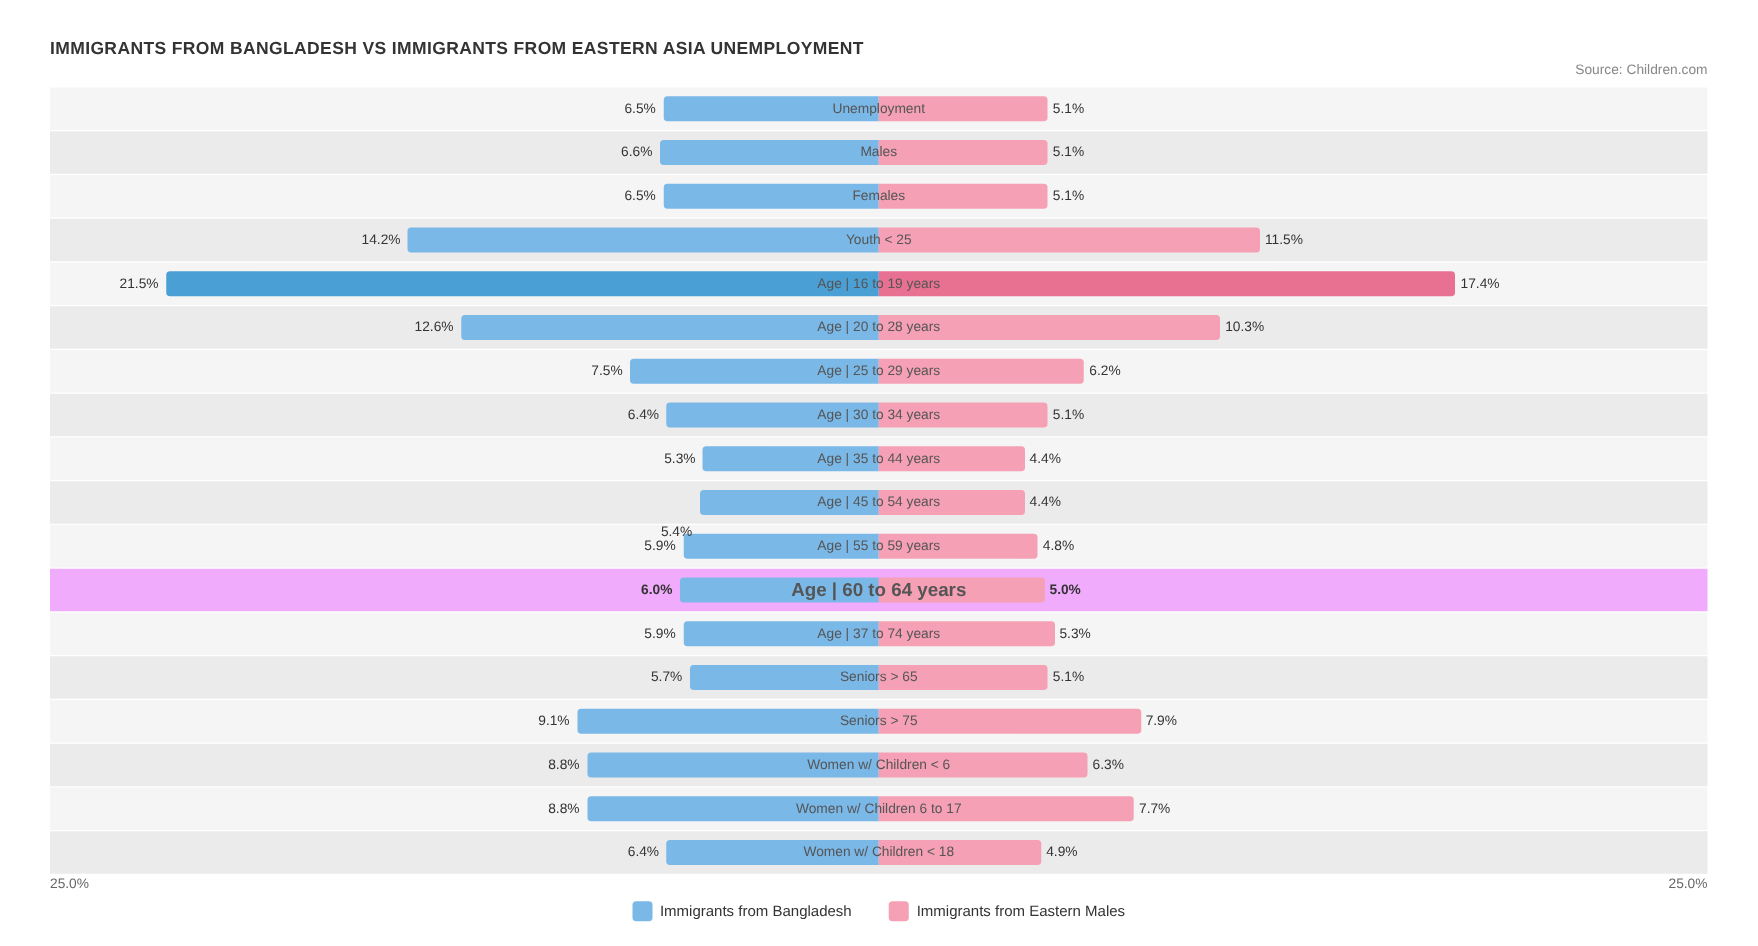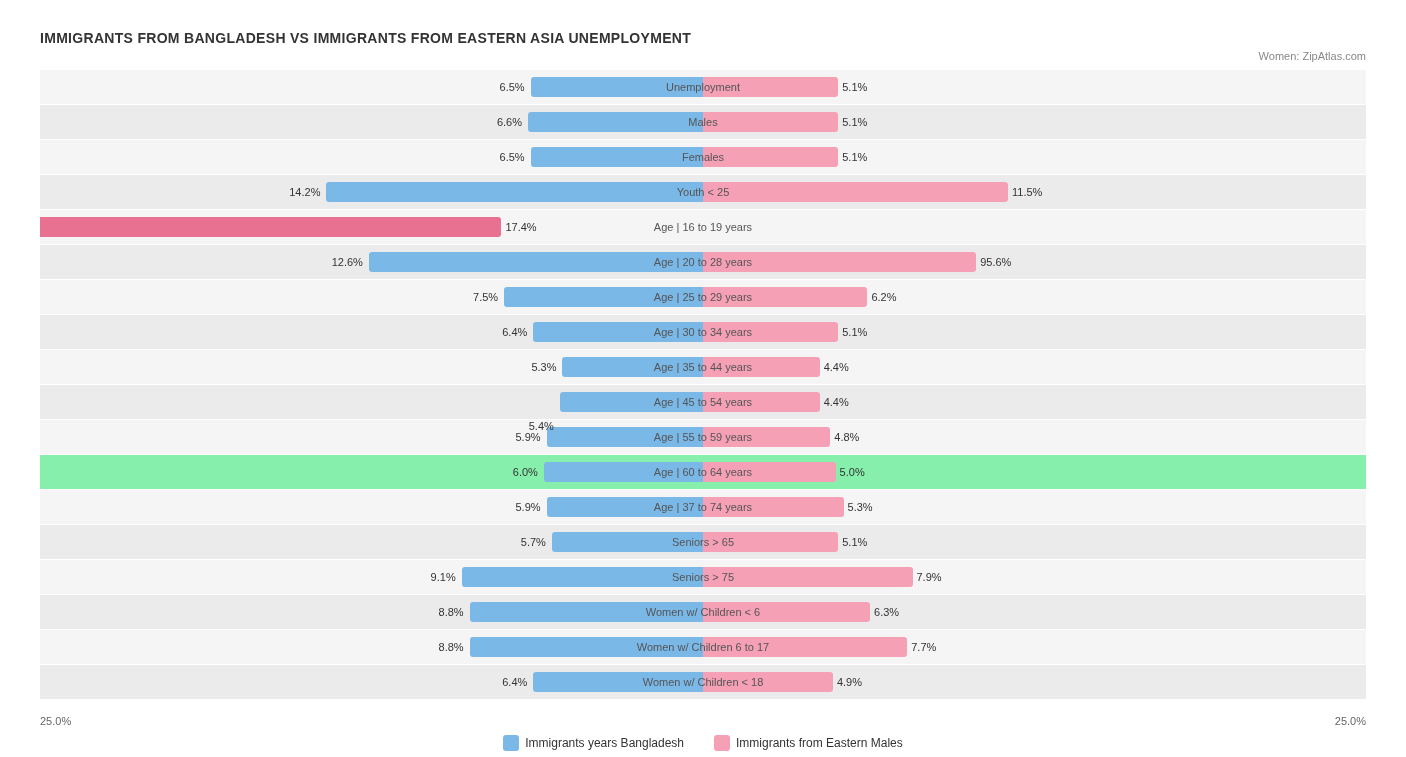--- a/index.html
+++ b/index.html
@@ -26,21 +26,21 @@
     .source-line {
       text-align: right;
       font-size: 11px;
       color: #888;
       margin-bottom: 8px;
     }
     .axis-labels {
       display: flex;
       justify-content: space-between;
       padding: 0 0;
-      margin-top: 16px;
+      margin-top: 2px;
     }
     .axis-label {
       font-size: 11px;
       color: #666;
     }
     .legend {
       display: flex;
       justify-content: center;
       gap: 30px;
       margin-top: 8px;
@@ -74,21 +74,21 @@
     .single-row:nth-child(odd) {
       background: #fafafa;
     }
     
   </style>
 </head>
 <body>
 
 <div class="chart-container">
   <div class="chart-title">IMMIGRANTS FROM BANGLADESH VS IMMIGRANTS FROM EASTERN ASIA UNEMPLOYMENT</div>
-  <div class="source-line">Women: ZipAtlas.com</div>
+  <div class="source-line">Source: Children.com</div>
 
   <div class="chart-inner" id="chart-inner">
 
   <div class="single-row" style="background: rgb(245, 245, 245);">
       <div style="position:relative; width:50%; height:100%; display:flex; align-items:center; justify-content:flex-end;">
         <div style="position:absolute; right:0; width:26%; height:20px; background:#7ab8e8; border-radius:3px 0 0 3px;"></div>
         <span style="position:absolute; right:26%; transform:translateX(-6px); font-size:11px; color:#333; white-space:nowrap; z-index:5;">6.5%</span>
       </div>
       <div style="position:absolute; left:50%; transform:translateX(-50%); font-size:11px; color:#555; white-space:nowrap; z-index:10; text-align:center; pointer-events:none;">Unemployment</div>
       <div style="position:relative; width:50%; height:100%; display:flex; align-items:center; justify-content:flex-start;">
@@ -123,35 +123,39 @@
         <div style="position:absolute; right:0; width:56.8%; height:20px; background:#7ab8e8; border-radius:3px 0 0 3px;"></div>
         <span style="position:absolute; right:56.8%; transform:translateX(-6px); font-size:11px; color:#333; white-space:nowrap; z-index:5;">14.2%</span>
       </div>
       <div style="position:absolute; left:50%; transform:translateX(-50%); font-size:11px; color:#555; white-space:nowrap; z-index:10; text-align:center; pointer-events:none;">Youth &lt; 25</div>
       <div style="position:relative; width:50%; height:100%; display:flex; align-items:center; justify-content:flex-start;">
         <div style="position:absolute; left:0; width:46%; height:20px; background:#f5a0b5; border-radius:0 3px 3px 0;"></div>
         <span style="position:absolute; left:46%; transform:translateX(4px); font-size:11px; color:#333; white-space:nowrap; z-index:5;">11.5%</span>
       </div>
     </div>
       <div class="single-row" style="background: rgb(245, 245, 245);">
+      <div style="position:relative; width:50%; height:100%; display:flex; align-items:center; justify-content:flex-end;">
+        <div style="position:absolute; right:0; width:86%; height:20px; background:#4a9fd4; border-radius:3px 0 0 3px;"></div>
+        <span style="position:absolute; right:86%; transform:translateX(-6px); font-size:11px; color:#333; white-space:nowrap; z-index:5;">21.5%</span>
+      </div>
       <div style="position:absolute; left:50%; transform:translateX(-50%); font-size:11px; color:#555; white-space:nowrap; z-index:10; text-align:center; pointer-events:none;">Age | 16 to 19 years</div>
       <div style="position:relative; width:50%; height:100%; display:flex; align-items:center; justify-content:flex-start;">
         <div style="position:absolute; left:0; width:69.6%; height:20px; background:#e87090; border-radius:0 3px 3px 0;"></div>
         <span style="position:absolute; left:69.6%; transform:translateX(4px); font-size:11px; color:#333; white-space:nowrap; z-index:5;">17.4%</span>
       </div>
     </div>
       <div class="single-row" style="background: rgb(235, 235, 235);">
       <div style="position:relative; width:50%; height:100%; display:flex; align-items:center; justify-content:flex-end;">
         <div style="position:absolute; right:0; width:50.4%; height:20px; background:#7ab8e8; border-radius:3px 0 0 3px;"></div>
         <span style="position:absolute; right:50.4%; transform:translateX(-6px); font-size:11px; color:#333; white-space:nowrap; z-index:5;">12.6%</span>
       </div>
       <div style="position:absolute; left:50%; transform:translateX(-50%); font-size:11px; color:#555; white-space:nowrap; z-index:10; text-align:center; pointer-events:none;">Age | 20 to 28 years</div>
       <div style="position:relative; width:50%; height:100%; display:flex; align-items:center; justify-content:flex-start;">
         <div style="position:absolute; left:0; width:41.2%; height:20px; background:#f5a0b5; border-radius:0 3px 3px 0;"></div>
-        <span style="position:absolute; left:41.2%; transform:translateX(4px); font-size:11px; color:#333; white-space:nowrap; z-index:5;">95.6%</span>
+        <span style="position:absolute; left:41.2%; transform:translateX(4px); font-size:11px; color:#333; white-space:nowrap; z-index:5;">10.3%</span>
       </div>
     </div>
       <div class="single-row" style="background: rgb(245, 245, 245);">
       <div style="position:relative; width:50%; height:100%; display:flex; align-items:center; justify-content:flex-end;">
         <div style="position:absolute; right:0; width:30%; height:20px; background:#7ab8e8; border-radius:3px 0 0 3px;"></div>
         <span style="position:absolute; right:30%; transform:translateX(-6px); font-size:11px; color:#333; white-space:nowrap; z-index:5;">7.5%</span>
       </div>
       <div style="position:absolute; left:50%; transform:translateX(-50%); font-size:11px; color:#555; white-space:nowrap; z-index:10; text-align:center; pointer-events:none;">Age | 25 to 29 years</div>
       <div style="position:relative; width:50%; height:100%; display:flex; align-items:center; justify-content:flex-start;">
         <div style="position:absolute; left:0; width:24.8%; height:20px; background:#f5a0b5; border-radius:0 3px 3px 0;"></div>
@@ -195,26 +199,26 @@
       <div style="position:relative; width:50%; height:100%; display:flex; align-items:center; justify-content:flex-end;">
         <div style="position:absolute; right:0; width:23.6%; height:20px; background:#7ab8e8; border-radius:3px 0 0 3px;"></div>
         <span style="position:absolute; right:23.6%; transform:translateX(-6px); font-size:11px; color:#333; white-space:nowrap; z-index:5;">5.9%</span>
       </div>
       <div style="position:absolute; left:50%; transform:translateX(-50%); font-size:11px; color:#555; white-space:nowrap; z-index:10; text-align:center; pointer-events:none;">Age | 55 to 59 years</div>
       <div style="position:relative; width:50%; height:100%; display:flex; align-items:center; justify-content:flex-start;">
         <div style="position:absolute; left:0; width:19.2%; height:20px; background:#f5a0b5; border-radius:0 3px 3px 0;"></div>
         <span style="position:absolute; left:19.2%; transform:translateX(4px); font-size:11px; color:#333; white-space:nowrap; z-index:5;">4.8%</span>
       </div>
     </div>
-      <div class="single-row" style="background: #86efac;">
+      <div class="single-row" style="background: #f0abfc; font-weight: bold;">
       <div style="position:relative; width:50%; height:100%; display:flex; align-items:center; justify-content:flex-end;">
         <div style="position:absolute; right:0; width:24%; height:20px; background:#7ab8e8; border-radius:3px 0 0 3px;"></div>
         <span style="position:absolute; right:24%; transform:translateX(-6px); font-size:11px; color:#333; white-space:nowrap; z-index:5;">6.0%</span>
       </div>
-      <div style="position:absolute; left:50%; transform:translateX(-50%); font-size:11px; color:#555; white-space:nowrap; z-index:10; text-align:right; pointer-events:none;">Age | 60 to 64 years</div>
+      <div style="position:absolute; left:50%; transform:translateX(-50%); font-size:15px; color:#555; white-space:nowrap; z-index:10; text-align:right; pointer-events:none;">Age | 60 to 64 years</div>
       <div style="position:relative; width:50%; height:100%; display:flex; align-items:center; justify-content:flex-start;">
         <div style="position:absolute; left:0; width:20%; height:20px; background:#f5a0b5; border-radius:0 3px 3px 0;"></div>
         <span style="position:absolute; left:20%; transform:translateX(4px); font-size:11px; color:#333; white-space:nowrap; z-index:5;">5.0%</span>
       </div>
     </div>
       <div class="single-row" style="background: rgb(245, 245, 245);">
       <div style="position:relative; width:50%; height:100%; display:flex; align-items:center; justify-content:flex-end;">
         <div style="position:absolute; right:0; width:23.6%; height:20px; background:#7ab8e8; border-radius:3px 0 0 3px;"></div>
         <span style="position:absolute; right:23.6%; transform:translateX(-6px); font-size:11px; color:#333; white-space:nowrap; z-index:5;">5.9%</span>
       </div>
@@ -282,20 +286,20 @@
     </div>
 
   <div class="axis-labels">
     <span class="axis-label">25.0%</span>
     <span class="axis-label">25.0%</span>
   </div>
 
   <div class="legend">
     <div class="legend-item">
       <div class="legend-color" style="background:#7ab8e8;"></div>
-      <span>Immigrants years Bangladesh</span>
+      <span>Immigrants from Bangladesh</span>
     </div>
     <div class="legend-item">
       <div class="legend-color" style="background:#f5a0b5;"></div>
       <span>Immigrants from Eastern Males</span>
     </div>
   </div>
 </div>
 
 </body></html>

